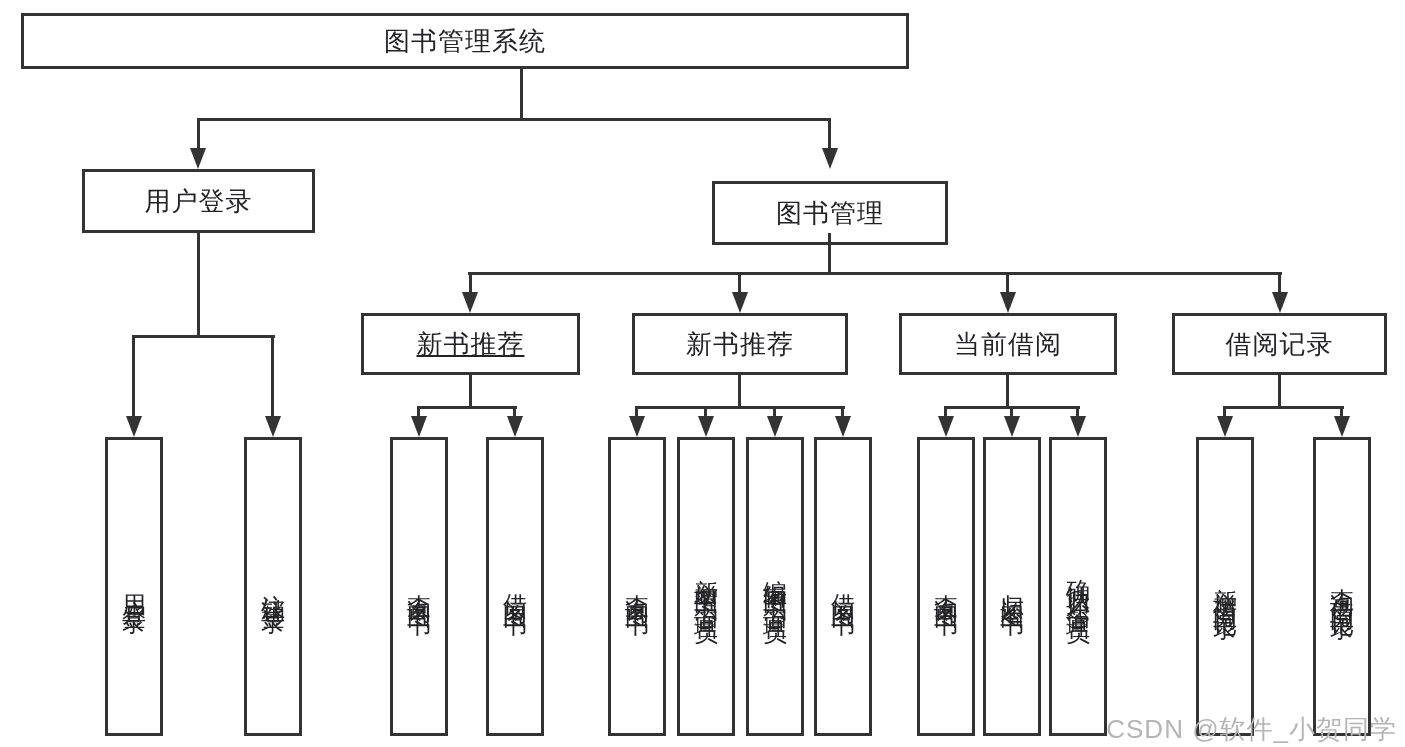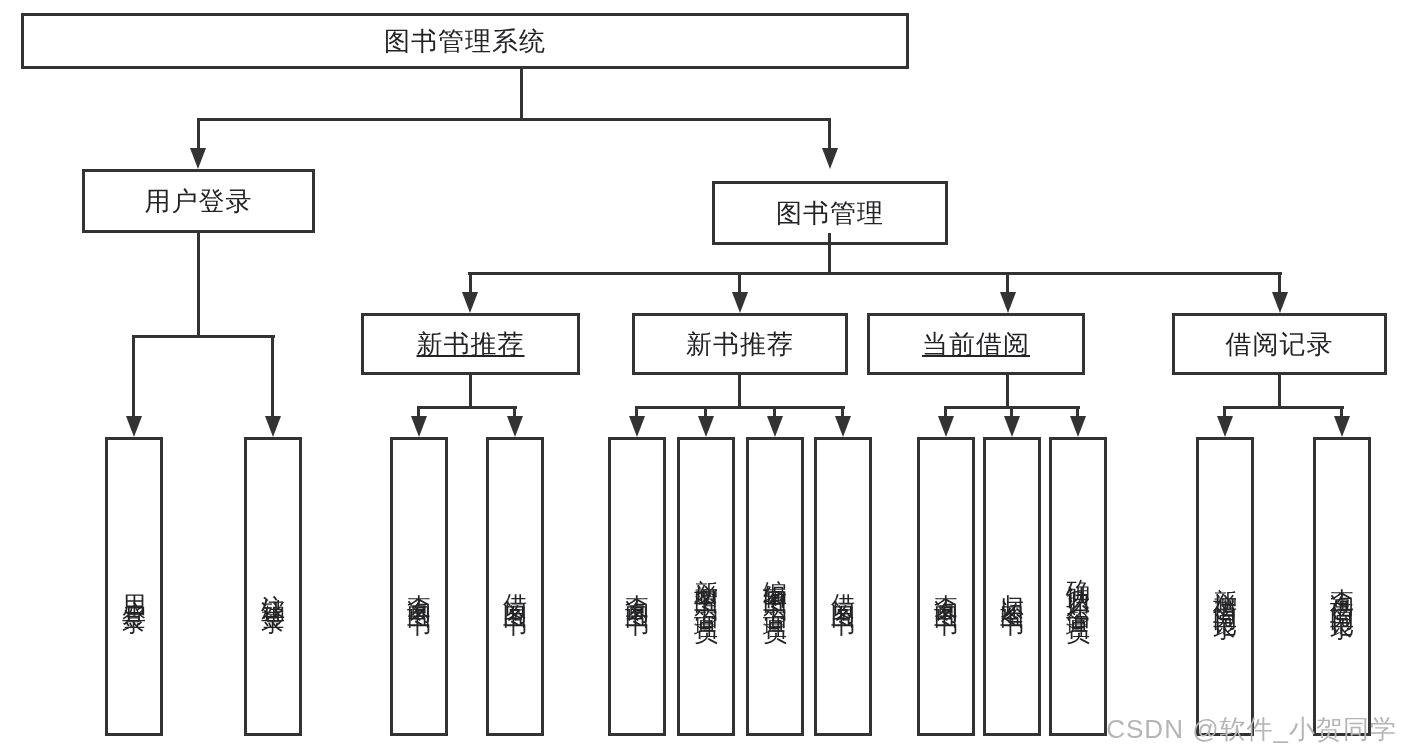--- a/index.html
+++ b/index.html
@@ -69,21 +69,21 @@
   <div class="arrow" style="left:462px;top:292px;"></div>
   <div class="vl" style="left:738px;top:272px;height:20px;"></div>
   <div class="arrow" style="left:732px;top:292px;"></div>
   <div class="vl" style="left:1006px;top:272px;height:20px;"></div>
   <div class="arrow" style="left:1000px;top:292px;"></div>
   <div class="vl" style="left:1278px;top:272px;height:20px;"></div>
   <div class="arrow" style="left:1272px;top:292px;"></div>
 
   <div class="box" style="left:361px;top:313px;width:219px;height:62px;text-decoration:underline;">新书推荐</div>
   <div class="box" style="left:632px;top:313px;width:216px;height:62px;">新书推荐</div>
-  <div class="box" style="left:867px;top:313px;width:218px;height:62px;text-decoration:underline;">当前借阅</div>
+  <div class="box" style="left:899px;top:313px;width:218px;height:62px;">当前借阅</div>
   <div class="box" style="left:1172px;top:313px;width:215px;height:62px;">借阅记录</div>
 
   <div class="vl" style="left:469px;top:375px;height:31px;"></div>
   <div class="hl" style="left:417px;top:406px;width:100px;"></div>
   <div class="vl" style="left:417px;top:406px;height:10px;"></div>
   <div class="arrow" style="left:411px;top:416px;"></div>
   <div class="vl" style="left:513px;top:406px;height:10px;"></div>
   <div class="arrow" style="left:507px;top:416px;"></div>
 
   <div class="vl" style="left:738px;top:375px;height:31px;"></div>

